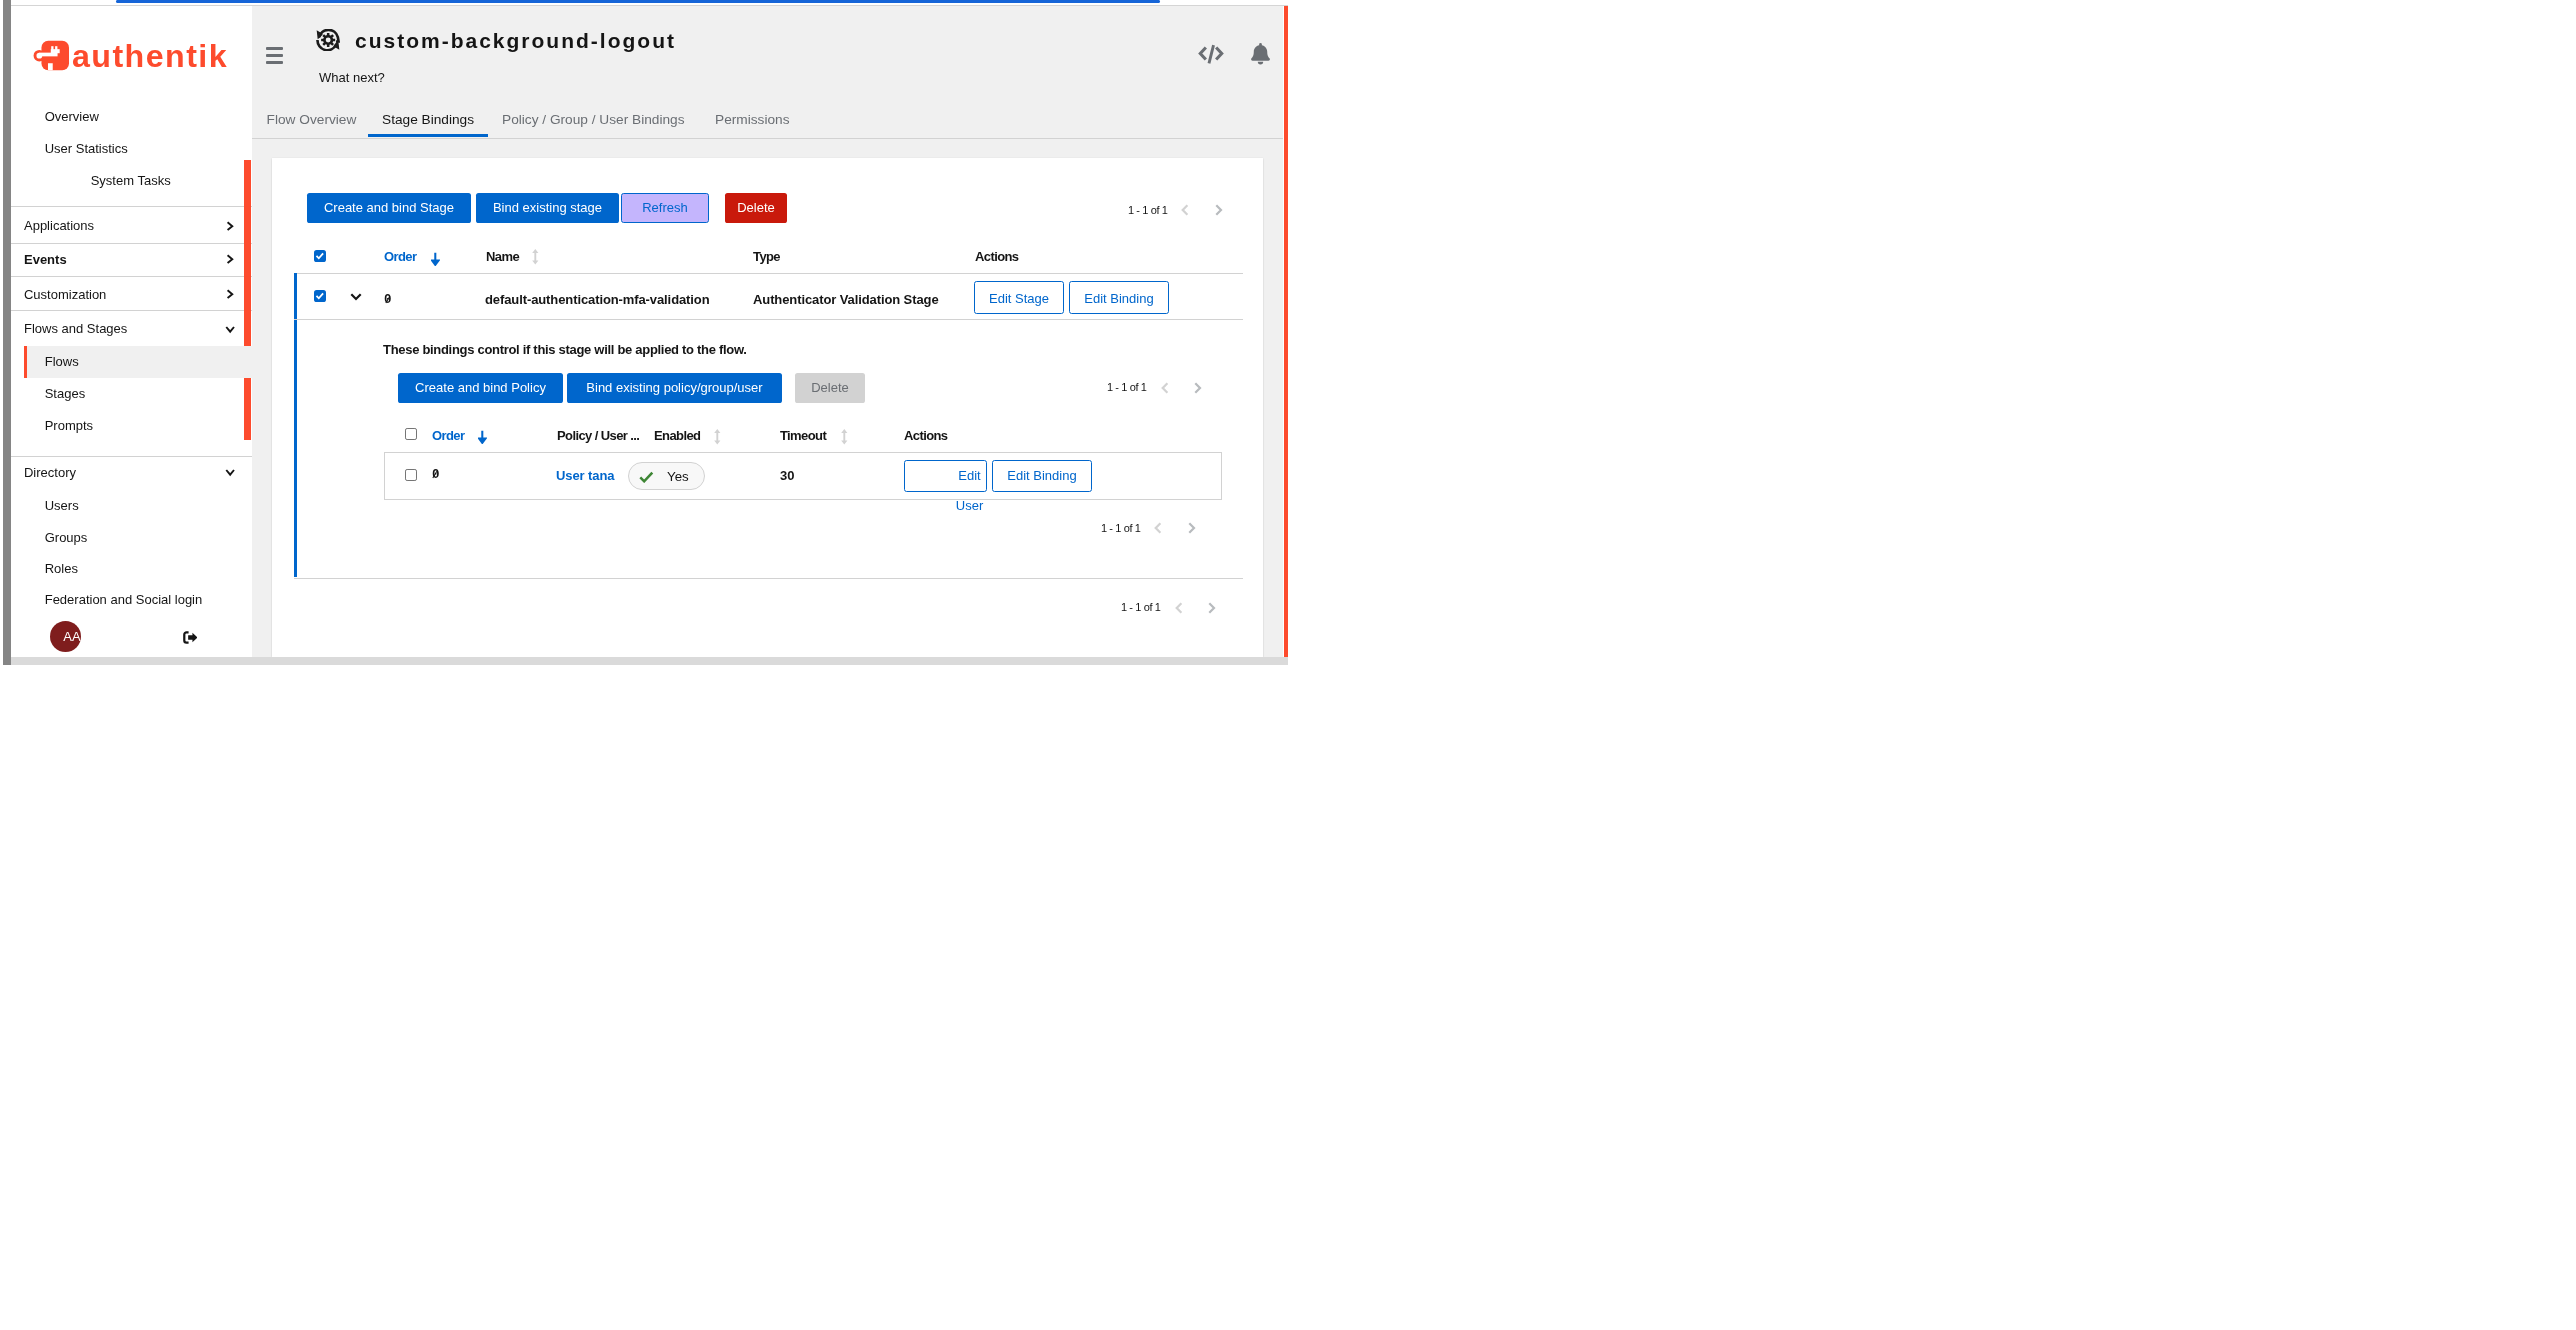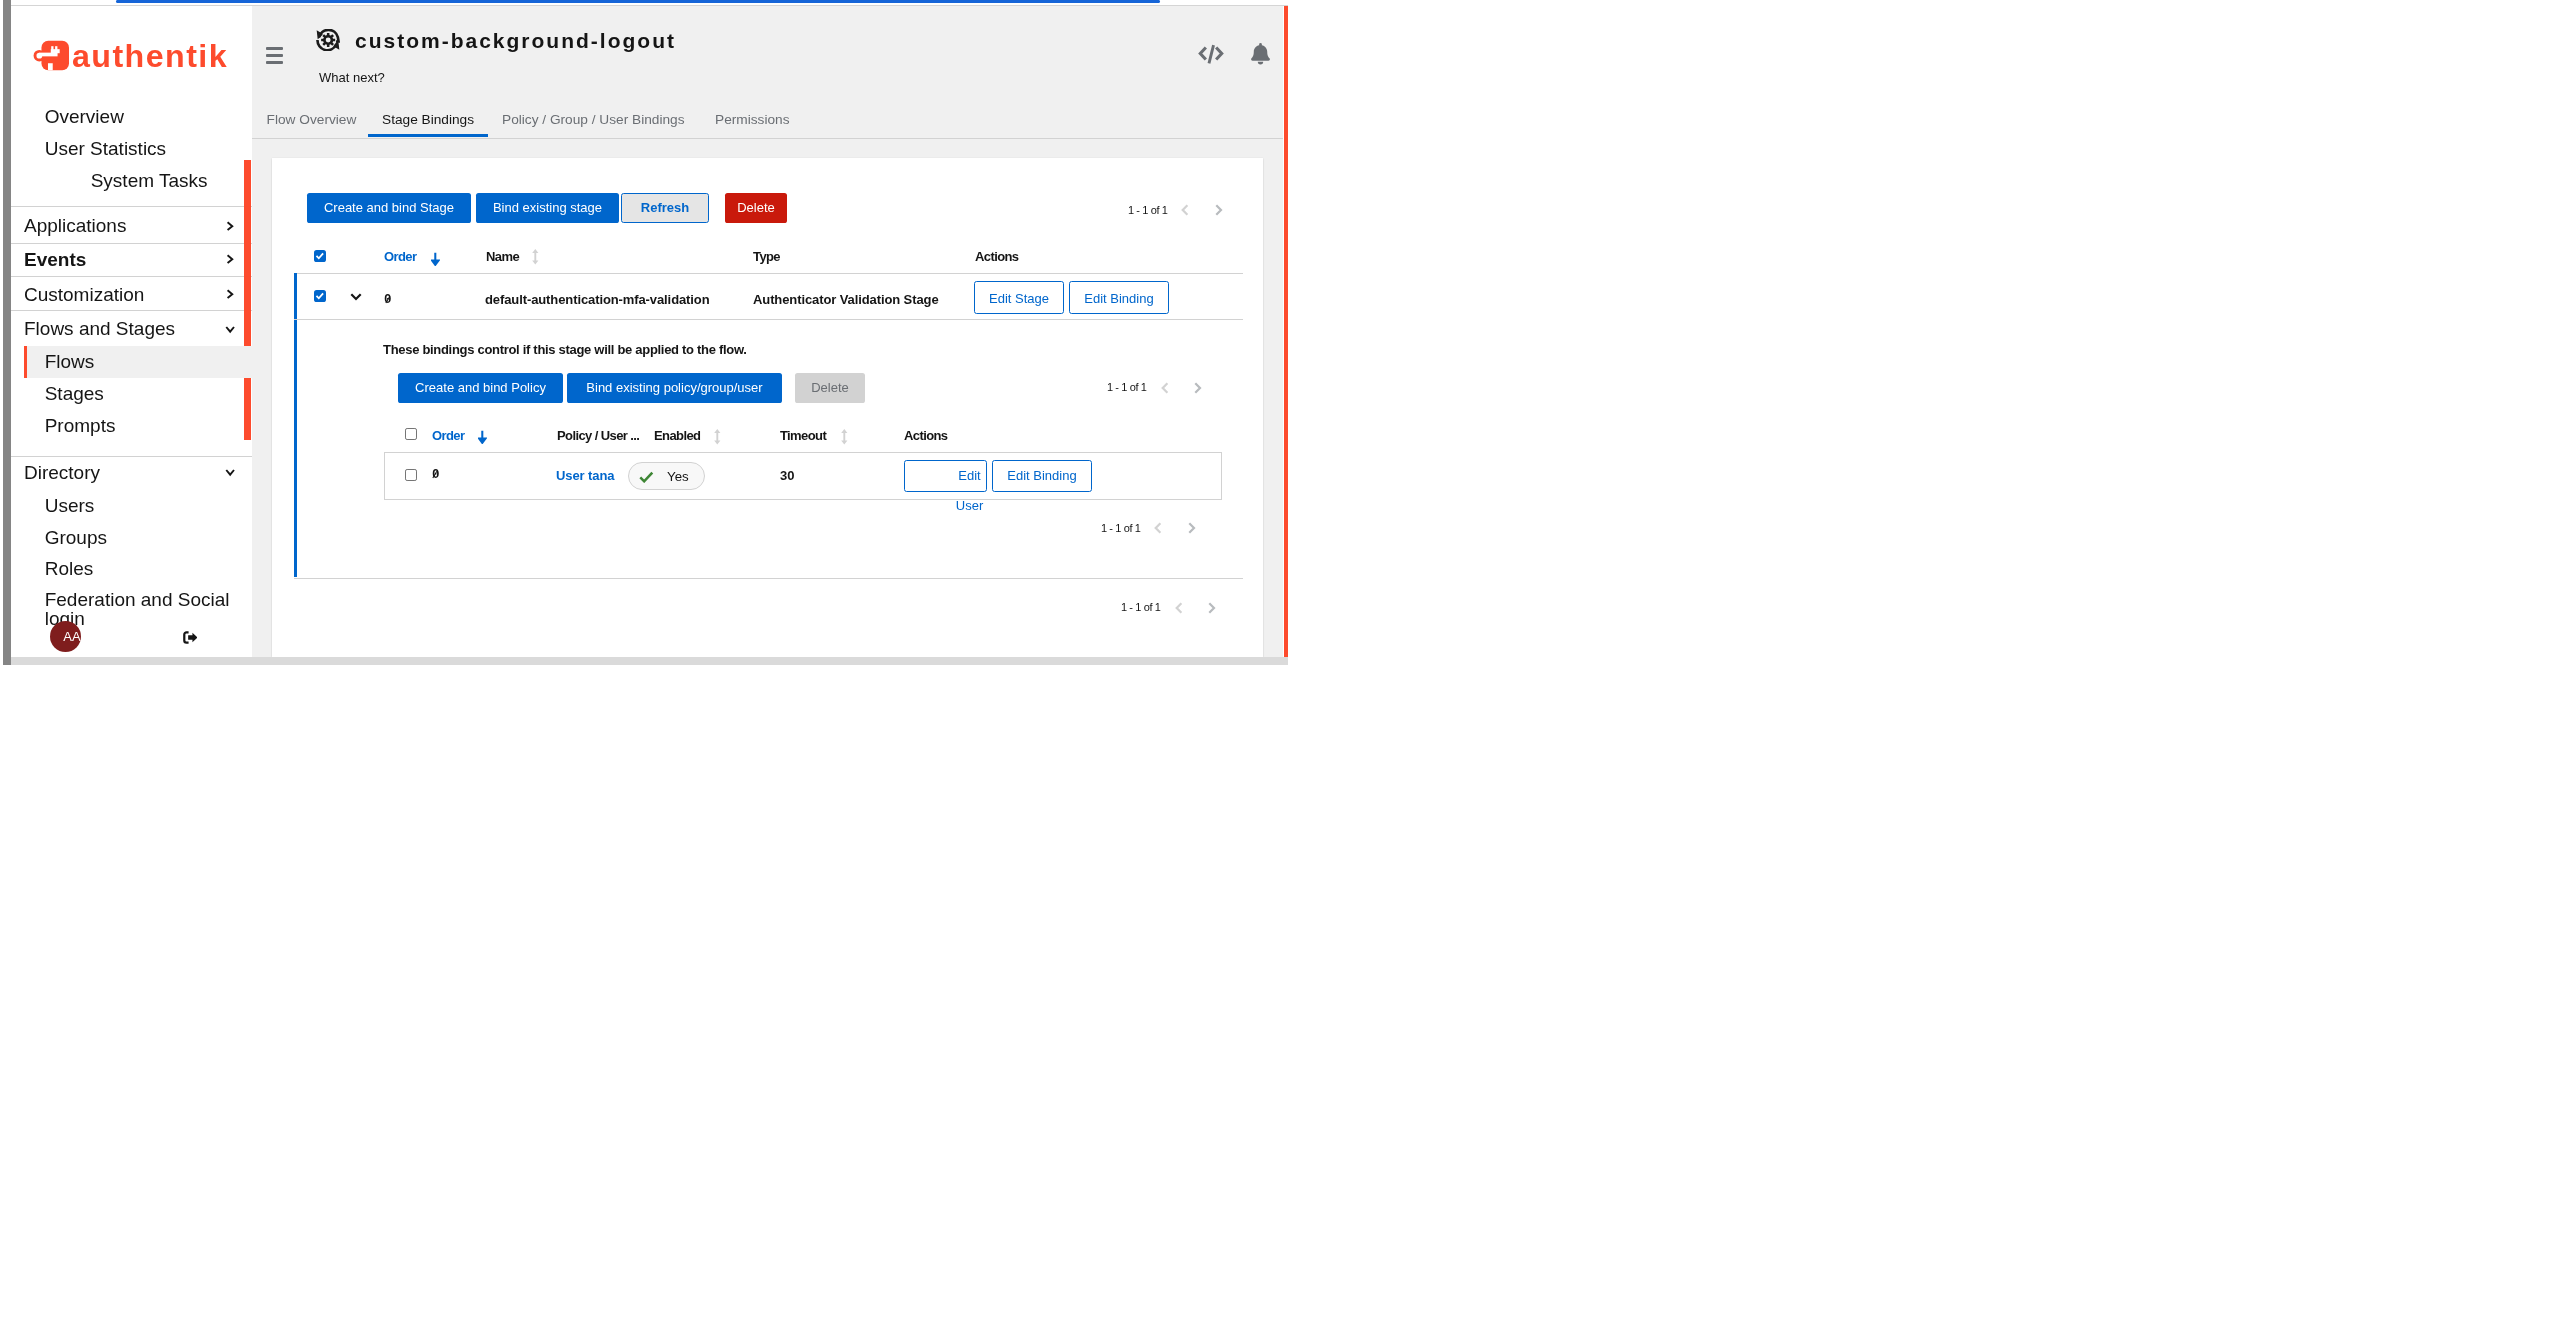--- a/index.html
+++ b/index.html
@@ -9,21 +9,21 @@
 
   
   #leftstrip { left:3.4px; top:0; width:7.3px; height:665px; background:#858585; }
   #topblue { left:116px; top:0; width:1044px; height:3.4px; background:#1665d8; border-radius:2.6px; }
   #topline { left:10.7px; top:5.2px; width:1277px; height:0.9px; background:#d5d5d5; }
   #redstrip { left:1284px; top:6px; width:4.3px; height:652px; background:#fd4b2d; }
   #bottomband { left:10.7px; top:657px; width:1277px; height:8.2px; background:#dadada; }
 
   
   #sidebar { left:10.7px; top:6px; width:242px; height:651px; background:#fff; }
-  .navitem { position:absolute; left:13.3px; height:19px; line-height:19px; font-size:19px; color:#151515; }
+  .navitem { position:absolute; left:13.3px; height:19px; line-height:19px; font-size:13px; color:#151515; }
   .navsub { left:34px; }
   .navdiv { position:absolute; left:0; width:242px; height:0.9px; background:#d2d2d2; }
   .navchev { position:absolute; left:214px; width:10.3px; height:10.3px; }
   #flowsrow { position:absolute; left:13.3px; top:340px; width:228px; height:32px; background:#f0f0f0; }
   #flowsbar { position:absolute; left:13.3px; top:340px; width:3px; height:32px; background:#fd4b2d; }
   #sidescroll { position:absolute; left:233px; top:154px; width:6.9px; height:280px; background:#fd4b2d; }
 
   
   #main { left:252px; top:6px; width:1031px; height:651px; background:#f0f0f0; }
 
@@ -34,21 +34,21 @@
 
   
   .tab { position:absolute; top:106px; font-size:13.7px; color:#6a6e73; }
   #tabline { position:absolute; left:0; top:132px; width:1031px; height:0.9px; background:#d2d2d2; }
   #tabactiveline { position:absolute; left:116px; top:128px; width:120px; height:3px; background:#06c; }
 
   
   #card { position:absolute; left:20px; top:152px; width:991px; height:499px; background:#fff; box-shadow:0 0.9px 1.7px rgba(3,3,3,.12), 0 0 1.7px rgba(3,3,3,.06); }
 
   .btn { position:absolute; height:30px; line-height:30px; text-align:center; font-size:13px; border-radius:2.6px; color:#fff; background:#06c; }
-  .btn.secondary { background:#e5e5e5; color:#06c; border:0.9px solid #06c;font-weight:bold; }
+  .btn.secondary { background:#c4b5fd; color:#06c; border:0.9px solid #06c; }
   .btn.danger { background:#c9190b; }
   .btn.disabled { background:#d2d2d2; color:#6a6e73; }
   .rowbtn { position:absolute; height:33px; line-height:33px; text-align:center; font-size:13px; border-radius:2.6px; background:#fff; color:#06c; border:0.9px solid #06c; }
 
   .pagtext { position:absolute; font-size:11px; letter-spacing:-0.4px; color:#151515; height:14.6px; line-height:14.6px; }
   .pchev { position:absolute; width:7.7px; height:12px; }
 
   .cb { position:absolute; width:11.6px; height:11.6px; border-radius:2.6px; }
   .cb.checked { background:#06c; }
   .cb.un { background:#fff; border:1px solid #757575; border-radius:2.1px; }

